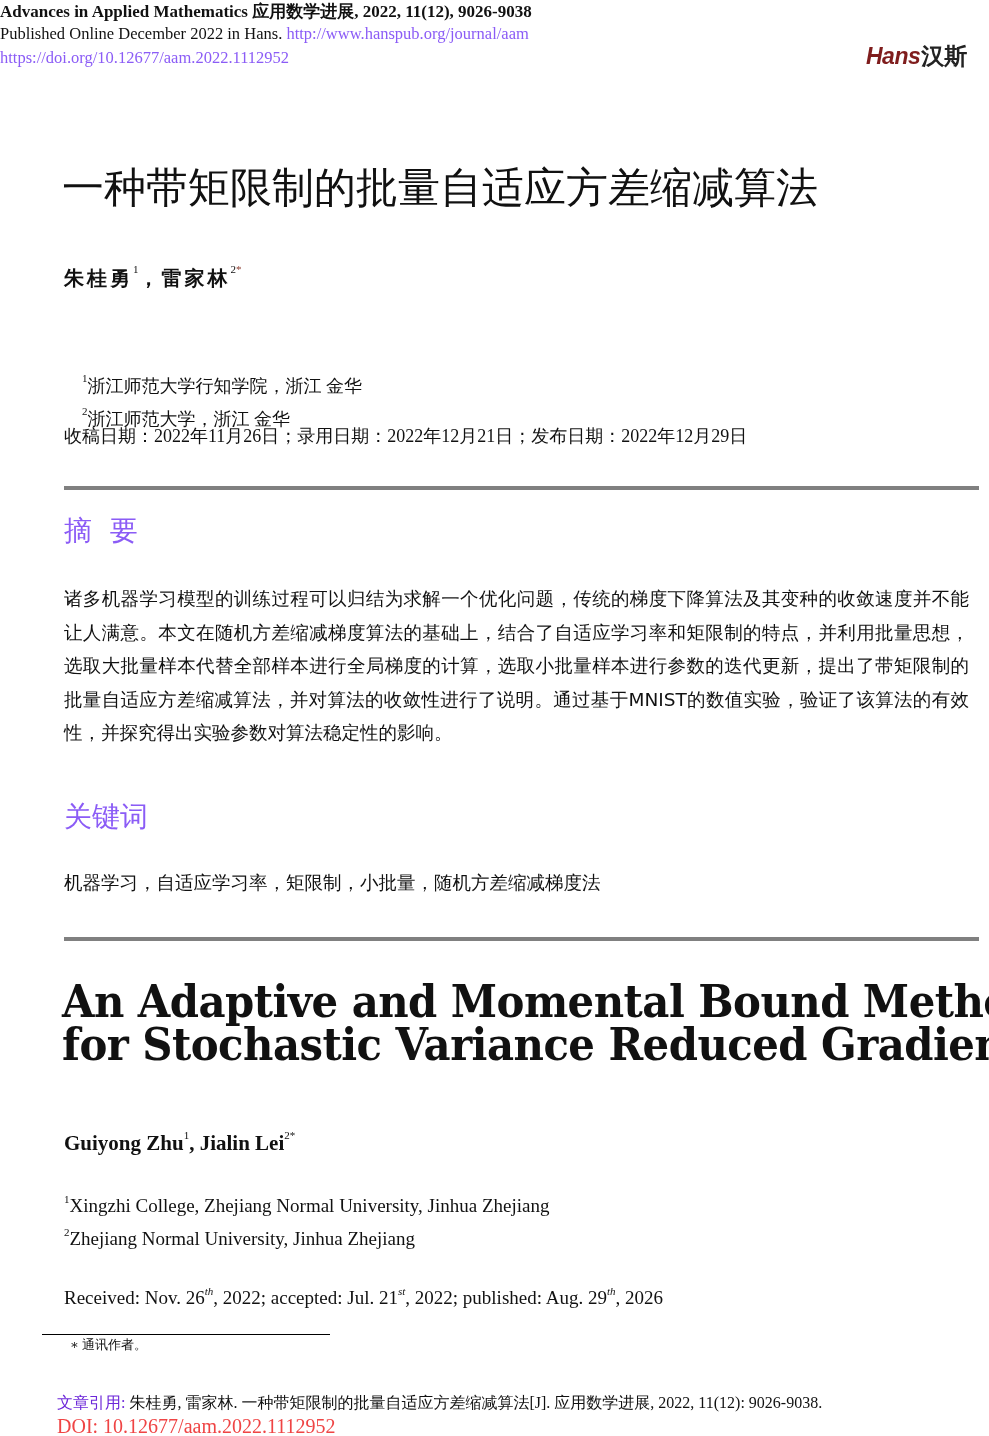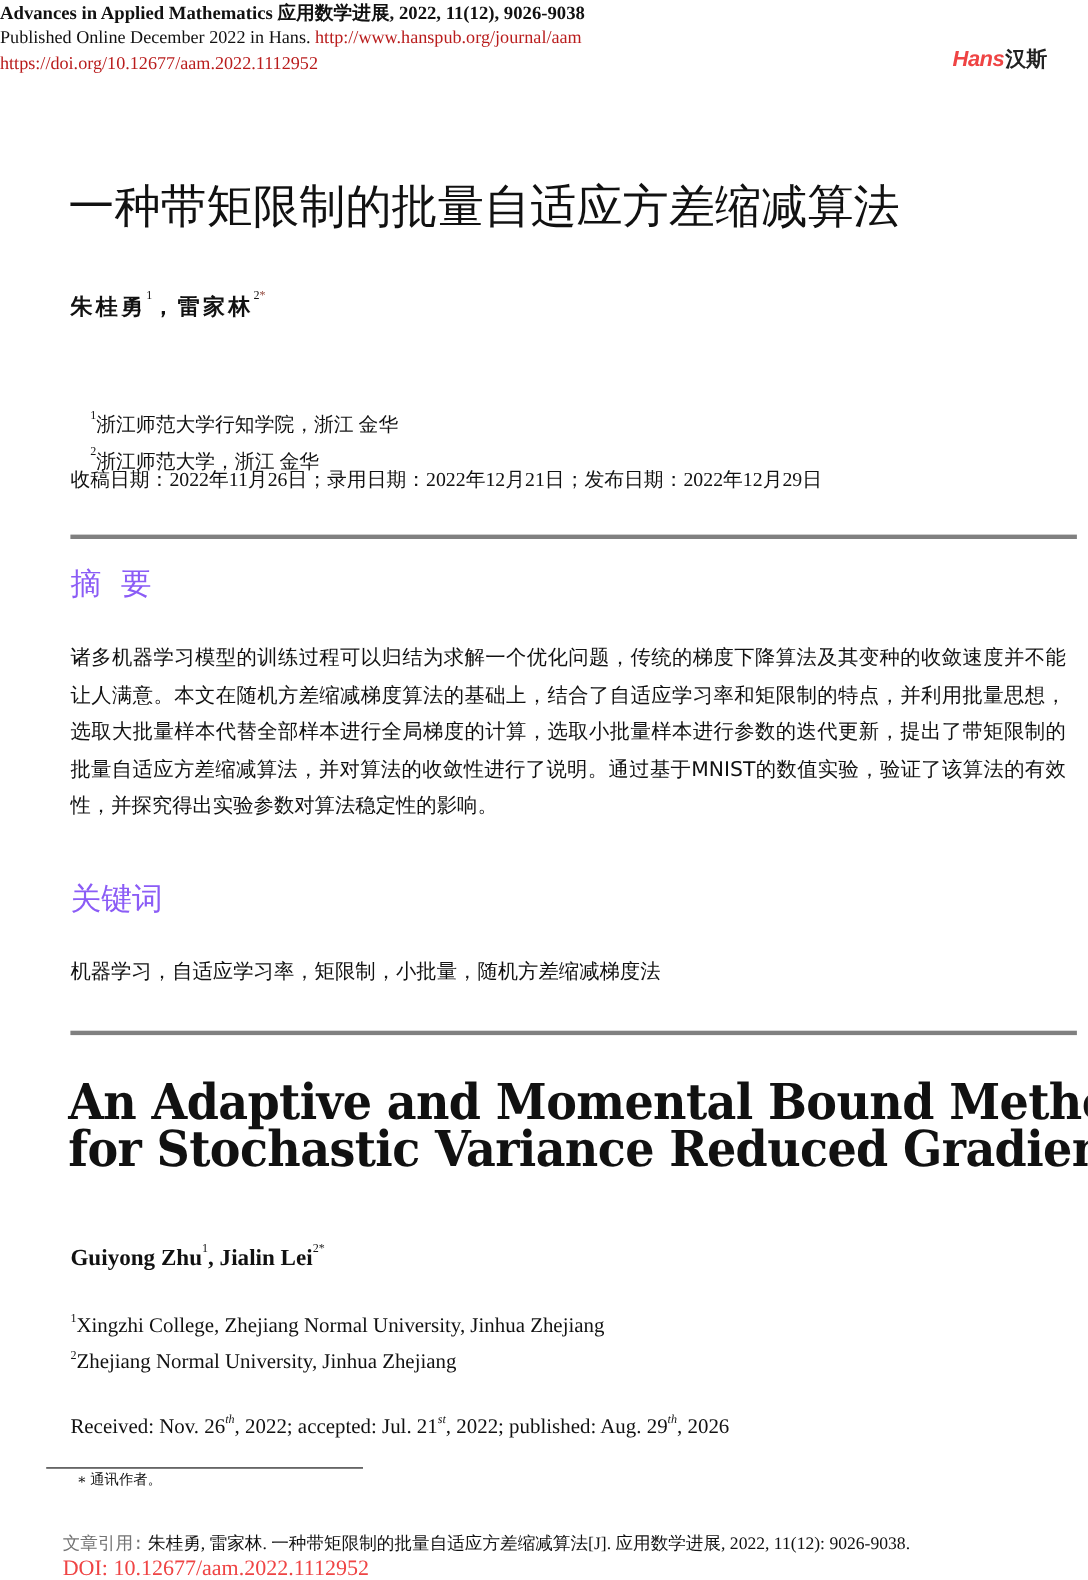--- a/index.html
+++ b/index.html
@@ -1,43 +1,43 @@
 <!DOCTYPE html>
 <html><head>
 <meta charset="utf-8">
 <style>
   html, body { margin:0; padding:0; background:#ffffff; }
   body { width:989px; height:1436px; position:relative; overflow:hidden; color:#111; font-family:"Liberation Serif","DejaVu Serif",serif; }
   .abs { position:absolute; white-space:nowrap; }
   .journal { left:0; top:0; font-size:17px; font-weight:bold; }
   .publine { left:0; top:24px; font-size:16.5px; }
   .doi-line { left:0; top:48px; font-size:16.5px; }
-  .link { color:#b91c1c; text-decoration:none; }
+  .link { color:#8b5cf6; text-decoration:none; }
   .logo { left:866px; top:41px; display:flex; align-items:baseline; }
-  .logo-hans { font-family:"Liberation Sans","DejaVu Sans",sans-serif; font-style:italic; font-weight:bold; color:#ef4444; font-size:20px; letter-spacing:-0.5px; }
-  .logo-cn { font-family:"DejaVu Sans",sans-serif; font-weight:bold; font-size:19px; color:#222; margin-left:1px; }
+  .logo-hans { font-family:"Liberation Sans","DejaVu Sans",sans-serif; font-style:italic; font-weight:bold; color:#7f1d1d; font-size:23px; letter-spacing:-0.5px; }
+  .logo-cn { font-family:"DejaVu Sans",sans-serif; font-weight:bold; font-size:23px; color:#222; margin-left:1px; }
   .cn-title { left:62px; top:160px; font-size:42px; font-family:"DejaVu Sans",sans-serif; letter-spacing:0px; }
   .cn-authors { left:64px; top:265px; font-size:20px; font-weight:bold; letter-spacing:3px; }
   sup { font-size:11px; vertical-align:top; position:relative; top:-2px; letter-spacing:0; font-weight:normal; }
   .star { color:#8a3a2e; }
   .cn-aff { left:82px; font-size:18px;margin-top:43px; }
   .cn-dates { left:64px; top:424px; font-size:18px; }
   .rule { position:absolute; left:64px; width:915px; height:4px; background:#808080; }
   .section-head { left:64px; font-size:28px; color:#8b5cf6; font-family:"DejaVu Sans",sans-serif; }
   .abstract { position:absolute; left:64px; top:582px; width:905px; font-size:18.5px; line-height:33.5px; font-family:"DejaVu Sans",sans-serif; text-align:justify; }
   .keywords { left:64px; top:870px; font-size:18.5px; font-family:"DejaVu Sans",sans-serif; }
   .en-title { left:62px; top:980px; font-size:45px; font-weight:bold; line-height:43px; font-family:"DejaVu Serif",serif; letter-spacing:-0.6px; transform:scaleX(0.93); transform-origin:left; }
   .en-authors { left:64px; top:1131px; font-size:21px; font-weight:bold; }
   .en-aff { left:64px; font-size:19px; }
   .en-dates { left:64px; top:1287px; font-size:19px; }
   .en-dates sup { font-style:italic; }
   .fn-rule { position:absolute; left:42px; top:1334px; width:288px; height:1px; background:#000; }
   .footnote { left:70px; top:1336px; font-size:13px; }
   .cite { left:57px; top:1393px; font-size:16px; }
-  .cite-label { color:#737373;font-family:Liberation Mono, monospace; }
+  .cite-label { color:#6d28d9; }
   .cite-doi { left:57px; top:1415px; font-size:20px; color:#ef4444; }
 </style>
 </head>
 <body>
 
 <div class="abs journal">Advances in Applied Mathematics 应用数学进展, 2022, 11(12), 9026-9038</div>
 <div class="abs publine">
   <span>Published Online December 2022 in Hans.</span>
   <a class="link">http://www.hanspub.org/journal/aam</a>
 </div>

